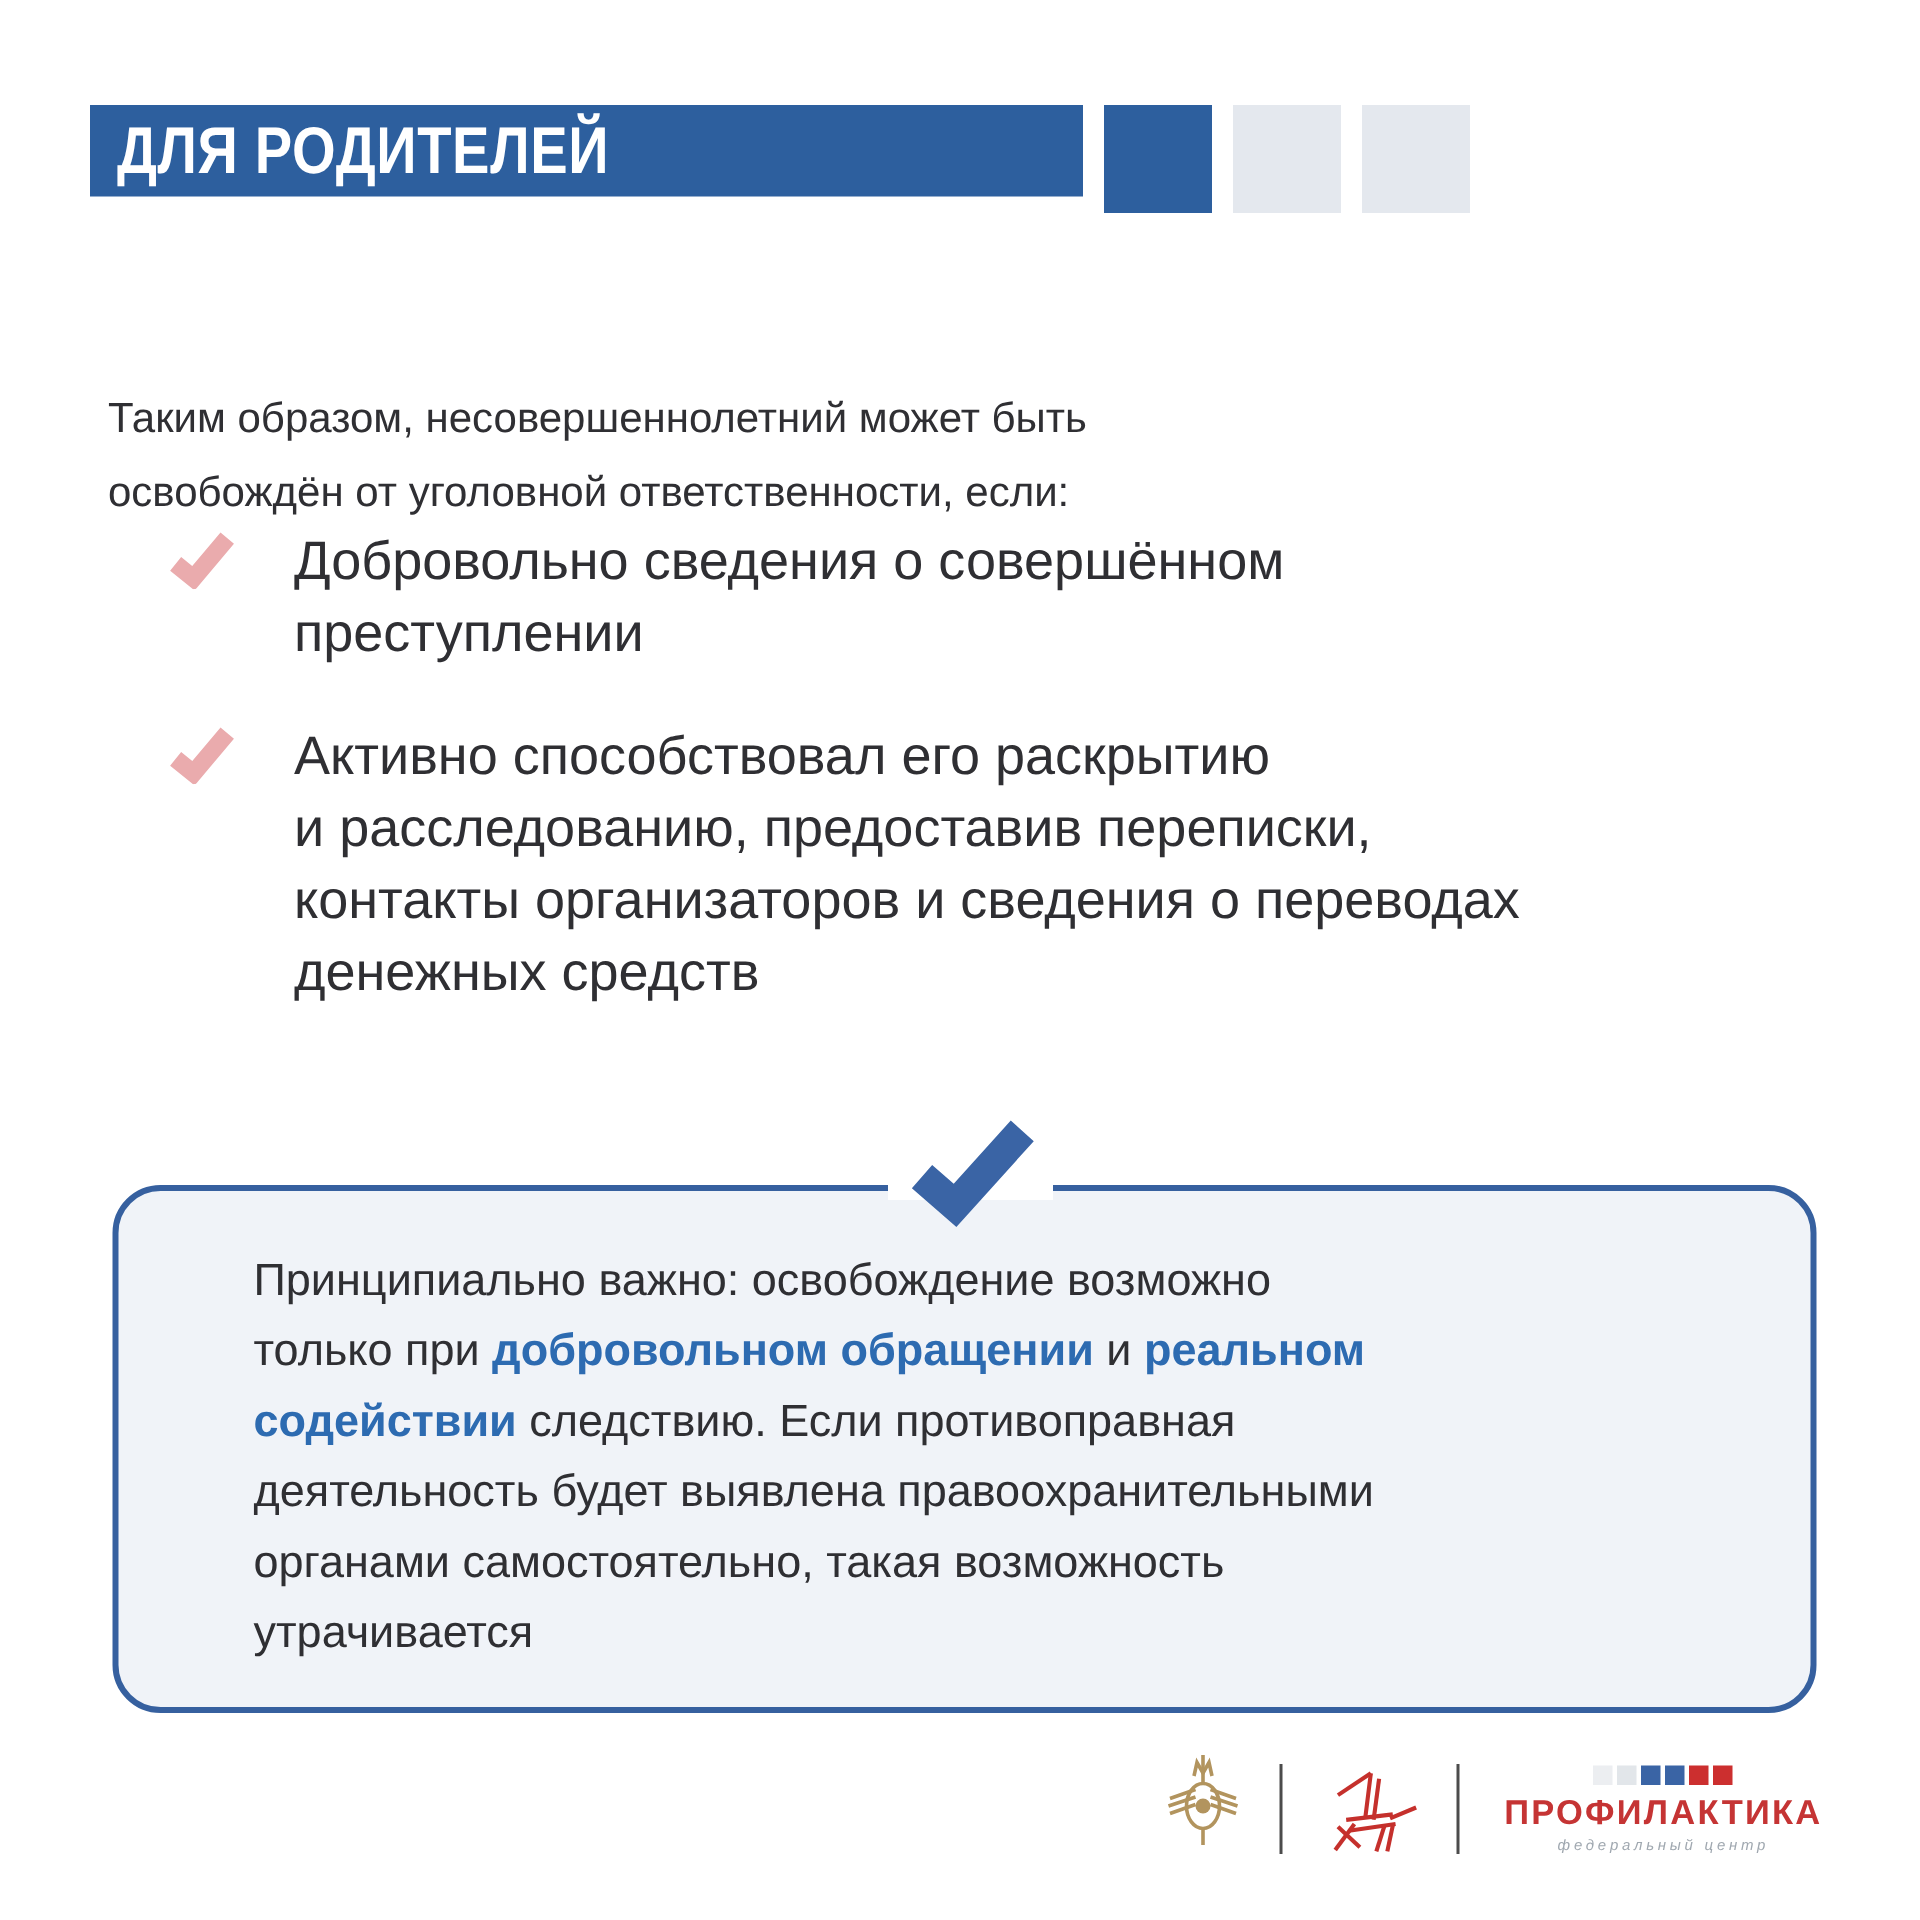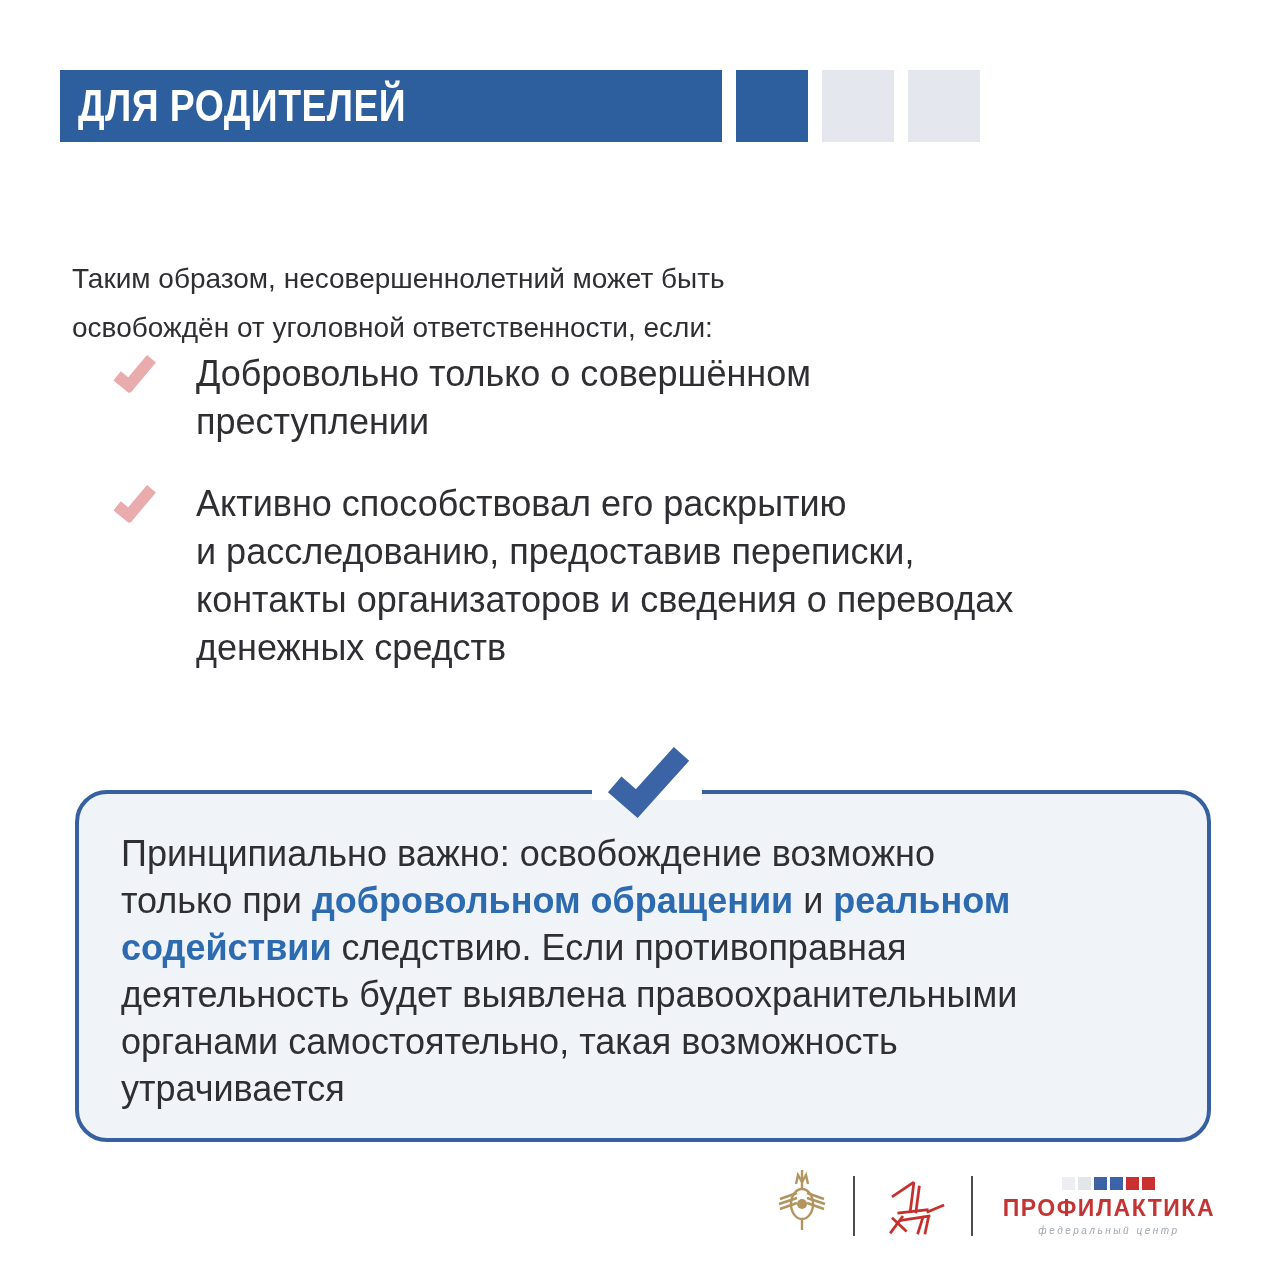--- a/index.html
+++ b/index.html
@@ -3,38 +3,38 @@
 <meta charset="utf-8">
 <style>
   html,body{margin:0;padding:0;}
   body{
     width:1280px;height:1280px;position:relative;overflow:hidden;
     background:#ffffff;
     font-family:"Liberation Sans","DejaVu Sans",sans-serif;
     color:var(--text_dark,#2f2f33);
   }
   
-  .header{position:absolute;left:60px;top:70px;display:flex;align-items:stretch;height:72px;}
+  .header{position:absolute;left:60px;top:70px;display:flex;align-items:stretch;height:61px;}
   .header-bar{width:662px;background:var(--primary_blue);display:flex;align-items:center;padding-left:18px;box-sizing:border-box;}
   .header-title{color:#ffffff;font-size:44px;font-weight:bold;letter-spacing:.5px;
     transform:scaleX(.85);transform-origin:left center;white-space:nowrap;}
   .header-squares{display:flex;}
   .hsq{width:72px;height:72px;margin-left:14px;}
   
   .intro{position:absolute;left:72px;top:226px;font-size:28px;line-height:49px;max-width:1060px;white-space:pre-line;}
   
   .bullets{position:absolute;left:112px;top:350px;display:flex;flex-direction:column;gap:34px;}
   .bullet{display:flex;align-items:flex-start;}
   .bullet .check{flex:0 0 auto;margin-top:6px;margin-right:38px;color:var(--check_pink);transform:rotate(-6deg);}
   .btext{font-size:36px;line-height:48px;max-width:980px;white-space:pre-line;}
   
   .note-box{position:absolute;left:75px;top:790px;width:1136px;height:352px;box-sizing:border-box;
     background:var(--note_bg);border:4px solid var(--note_border);border-radius:32px;
     padding:36px 46px 0 42px;}
-  .note-text{font-size:36px;line-height:47px;max-width:1044px;white-space:pre-line;}
+  .note-text{font-size:30px;line-height:47px;max-width:1044px;white-space:pre-line;margin-left:48px;}
   .note-text .accent{color:var(--accent_blue);font-weight:bold;}
   .note-check-gap{position:absolute;left:592px;top:782px;width:110px;height:18px;background:#ffffff;}
   .note-check{position:absolute;left:606px;top:746px;color:var(--note_check);transform:rotate(-4deg);}
   
   .footer{position:absolute;top:1160px;right:65px;height:76px;display:flex;align-items:flex-end;}
   .mvd{color:var(--mvd_gold);}
   .fdiv{width:2px;height:60px;background:var(--divider_gray);margin:0 26px;}
   .chair{color:var(--chair_red);}
   .plogo{display:flex;flex-direction:column;align-items:center;margin-left:4px;}
   .lsquares{display:flex;gap:3px;margin-bottom:5px;}
@@ -57,21 +57,21 @@
 </div>
 
 <p class="intro">Таким образом, несовершеннолетний может быть
 освобождён от уголовной ответственности, если:</p>
 
 <div class="bullets">
   <div class="bullet">
     <svg class="check" width="46" height="36" viewBox="0 0 50 40">
       <polyline points="5,20 17,32 45,5" fill="none" stroke="currentColor" stroke-width="13" stroke-linecap="butt" stroke-linejoin="miter"></polyline>
     </svg>
-    <div class="btext">Добровольно только о совершённом
+    <div class="btext">Добровольно сведения о совершённом
 преступлении</div>
   </div>
   <div class="bullet">
     <svg class="check" width="46" height="36" viewBox="0 0 50 40">
       <polyline points="5,20 17,32 45,5" fill="none" stroke="currentColor" stroke-width="13" stroke-linecap="butt" stroke-linejoin="miter"></polyline>
     </svg>
     <div class="btext">Активно способствовал его раскрытию
 и расследованию, предоставив переписки,
 контакты организаторов и сведения о переводах
 денежных средств</div>

